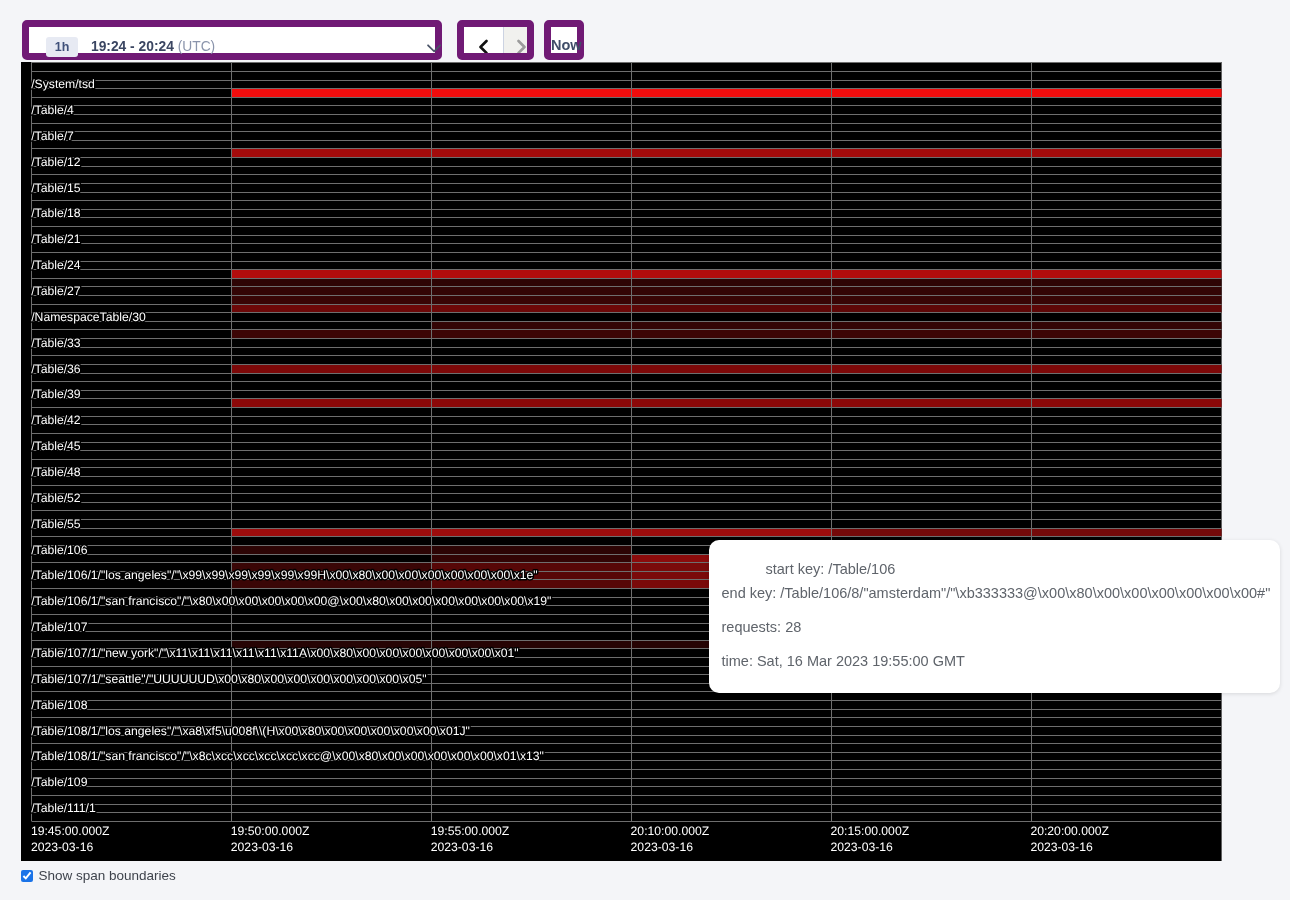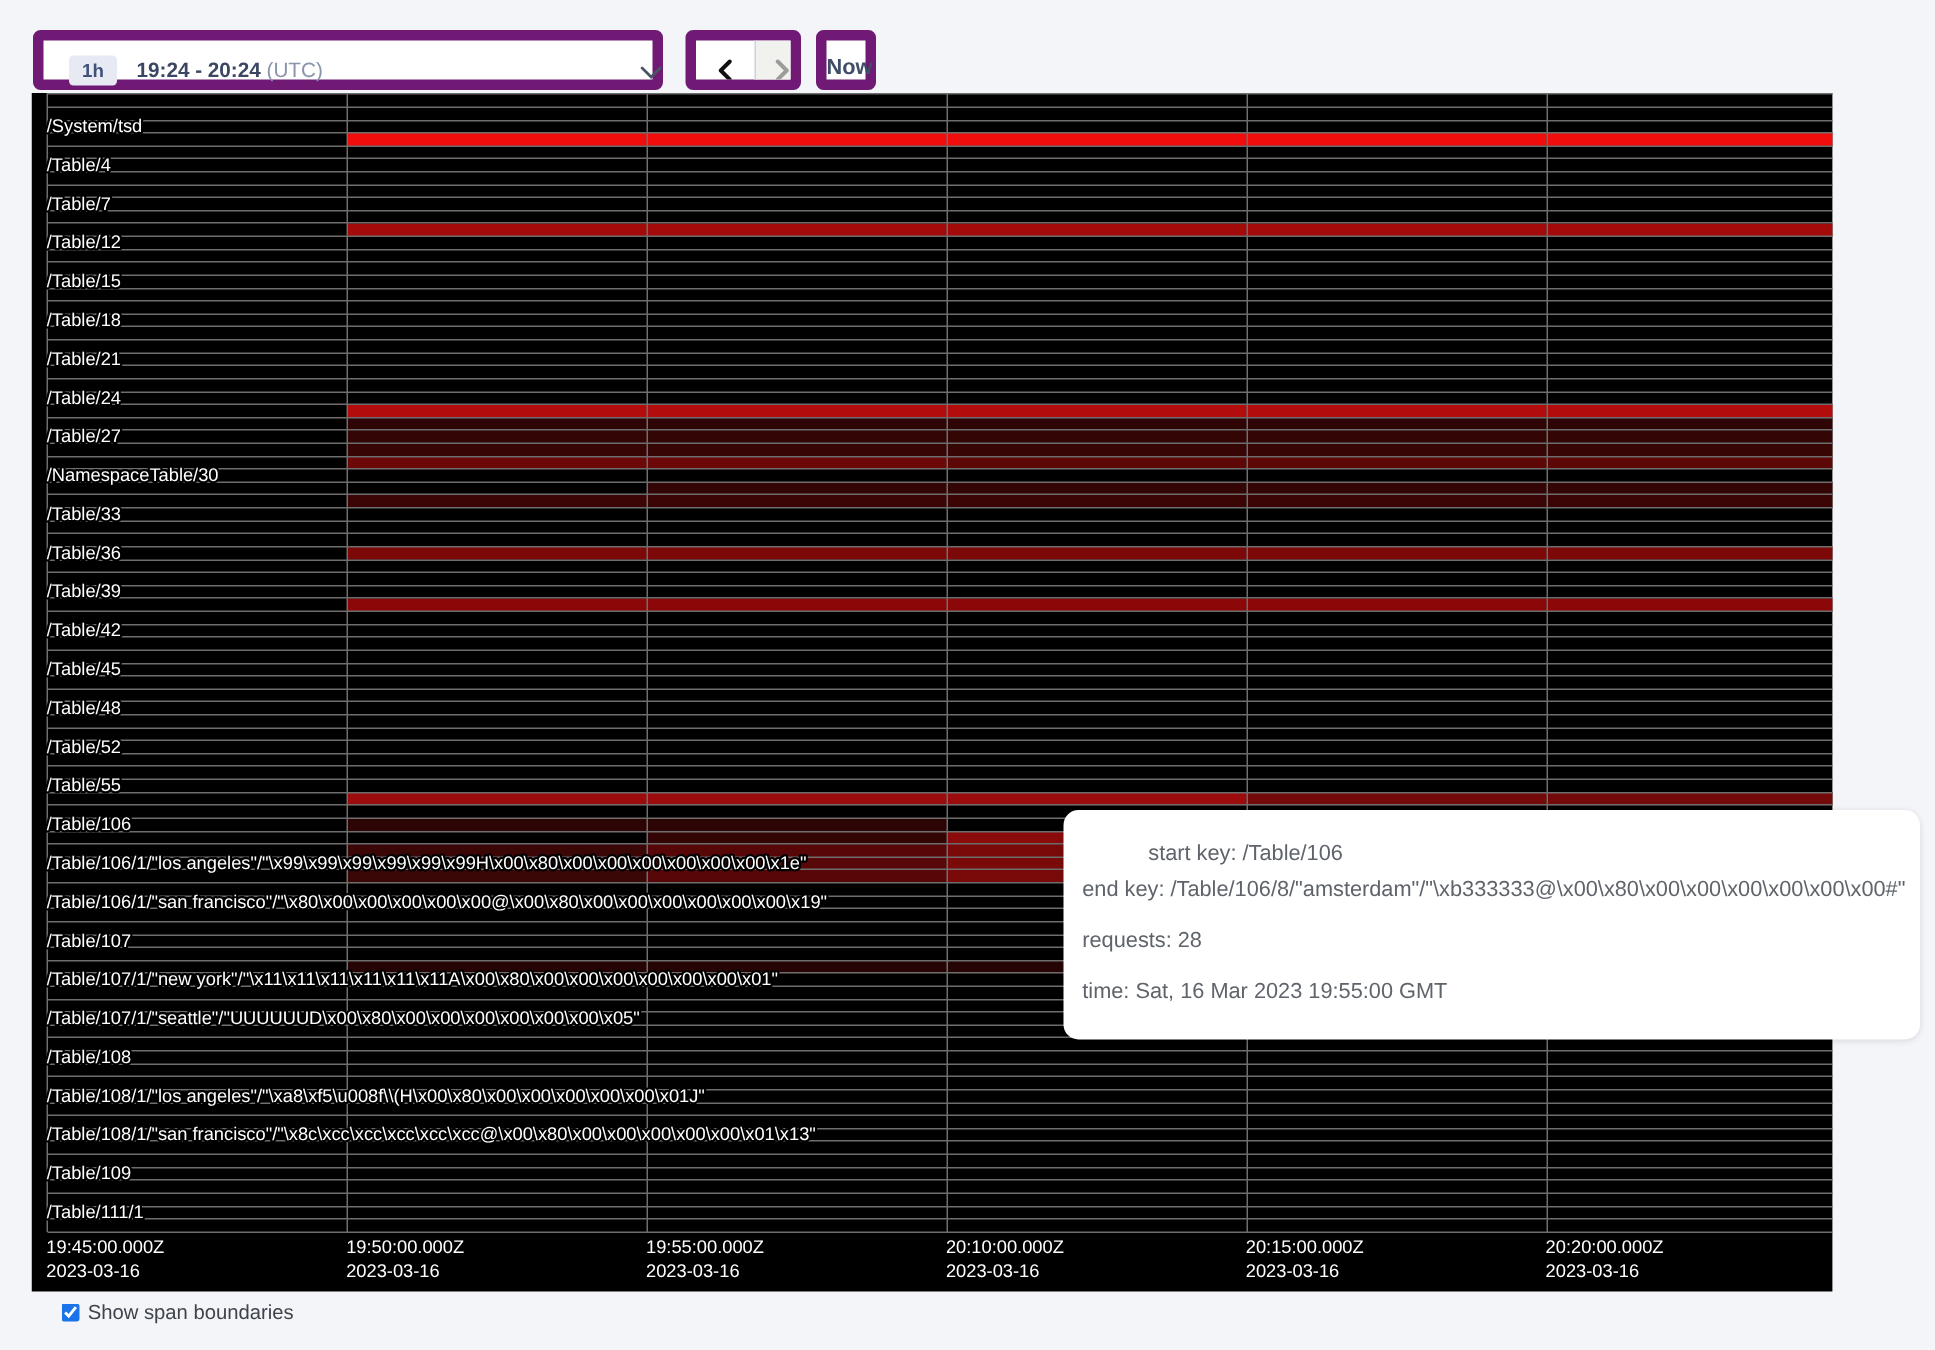--- a/index.html
+++ b/index.html
@@ -243,15 +243,15 @@
 <text x="1009.4" y="773.3">20:20:00.000Z</text>
 <text x="1009.4" y="789.2">2023-03-16</text>
 </g>
 </svg>
 <div class="abs" style="left:709px;top:540px;width:571px;height:153px;background:#fff;border-radius:10px;box-shadow:0 1px 4px rgba(0,0,0,0.12);font-size:14.5px;color:#5f646b;">
   <div class="abs" style="left:12.5px;top:21px;margin-left:44px;">start key: /Table/106</div>
   <div class="abs" style="left:12.5px;top:44.5px;">end key: /Table/106/8/"amsterdam"/"\xb333333@\x00\x80\x00\x00\x00\x00\x00\x00#"</div>
   <div class="abs" style="left:12.5px;top:78.5px;">requests: 28</div>
   <div class="abs" style="left:12.5px;top:112.5px;">time: Sat, 16 Mar 2023 19:55:00 GMT</div>
 </div>
-<div class="abs" style="left:21px;top:865.5px;margin-left:20px;">
+<div class="abs" style="left:21px;top:865.5px;">
   <input type="checkbox" checked="" style="width: 12px; height: 12px; accent-color: rgb(26, 115, 232); vertical-align: -2px; margin-right: 1px;">
   <span style="font-size:13.5px;color:#3e434c;">Show span boundaries</span>
 </div>
 </body></html>

